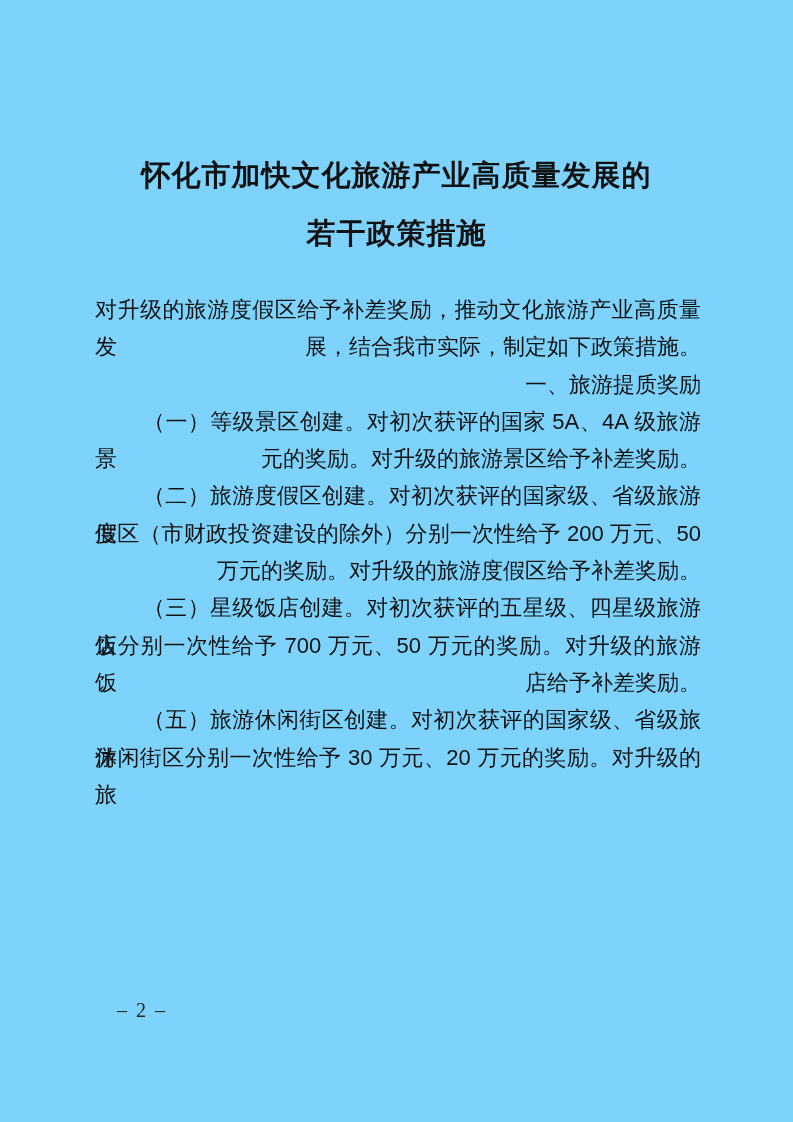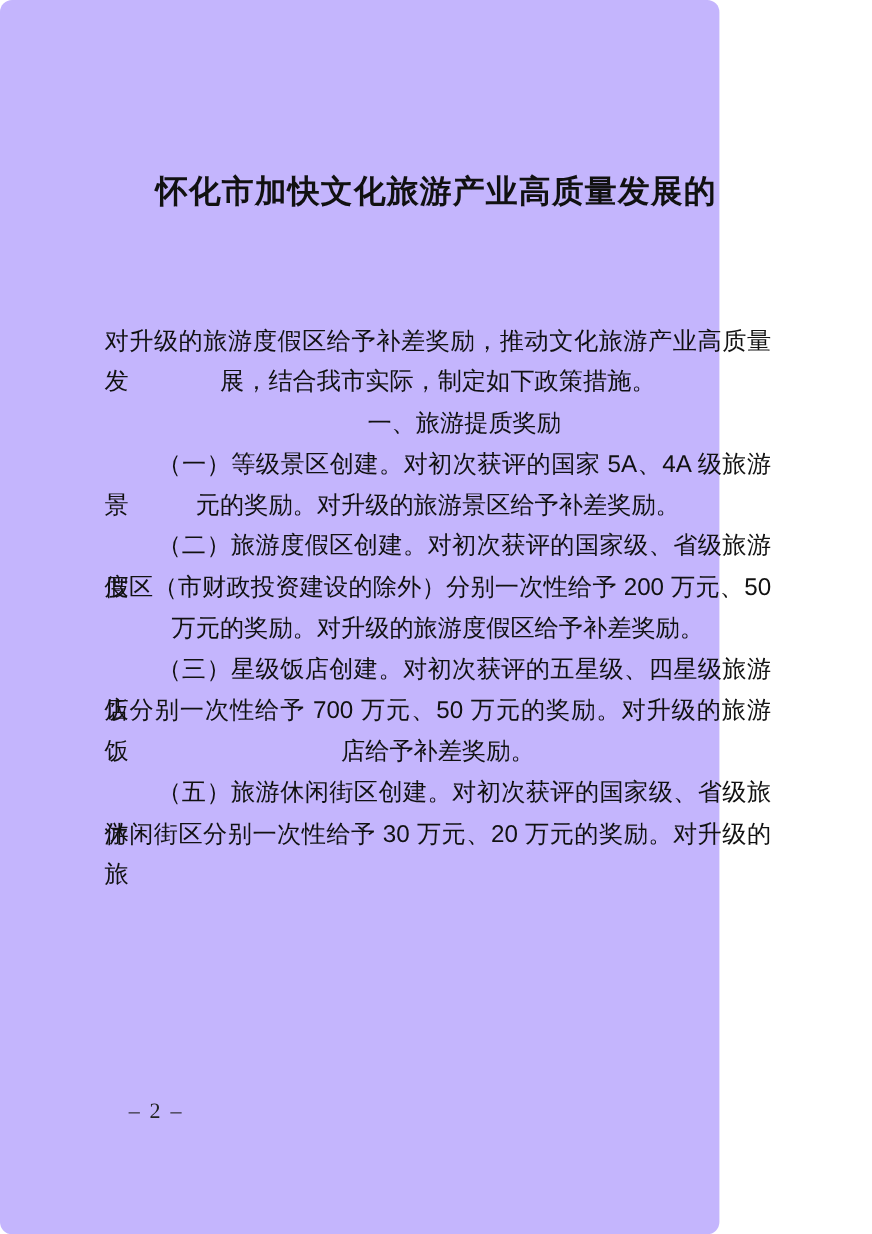--- a/index.html
+++ b/index.html
@@ -5,26 +5,25 @@
   html, body {
     margin: 0;
     padding: 0;
     width: 793px;
     height: 1122px;
     background: #ffffff;
     overflow: hidden;
   }
   .page {
     position: relative;
-    width: 654px;
+    width: 793px;
     height: 1122px;
-    background: #c4b5fd;
+    background: #7dd3fc;
     color: #111111;
     font-family: "Liberation Sans", sans-serif;
-    border-radius: 11px;
   }
   .title-block {
     position: absolute;
     top: 146px;
     left: 0;
     width: 793px;
     text-align: center;
   }
   .title-line {
     font-size: 29px;
@@ -37,21 +36,21 @@
     position: absolute;
     top: 291px;
     left: 95px;
     width: 606px;
   }
   .para { margin: 0; padding: 0; }
   .line {
     font-size: 22px;
     line-height: 37.3px;
     height: 37.3px;
-    text-align: center;
+    text-align: right;
     white-space: nowrap;
     overflow: visible;
   }
   .line.fill {
     white-space: normal;
     text-align: justify;
     text-align-last: justify;
     text-justify: inter-character;
   }
   .line.first {
@@ -68,20 +67,21 @@
     white-space: nowrap;
   }
 </style>
 </head>
 <body>
 
 <div class="page">
 
   <div class="title-block">
     <div class="title-line">怀化市加快文化旅游产业高质量发展的</div>
+    <div class="title-line">若干政策措施</div>
   </div>
 
   <div class="body-block">
 
     <div class="para">
       <div class="line fill">对升级的旅游度假区给予补差奖励，推动文化旅游产业高质量发</div>
       <div class="line">展，结合我市实际，制定如下政策措施。</div>
     </div>
 
     <div class="para">

